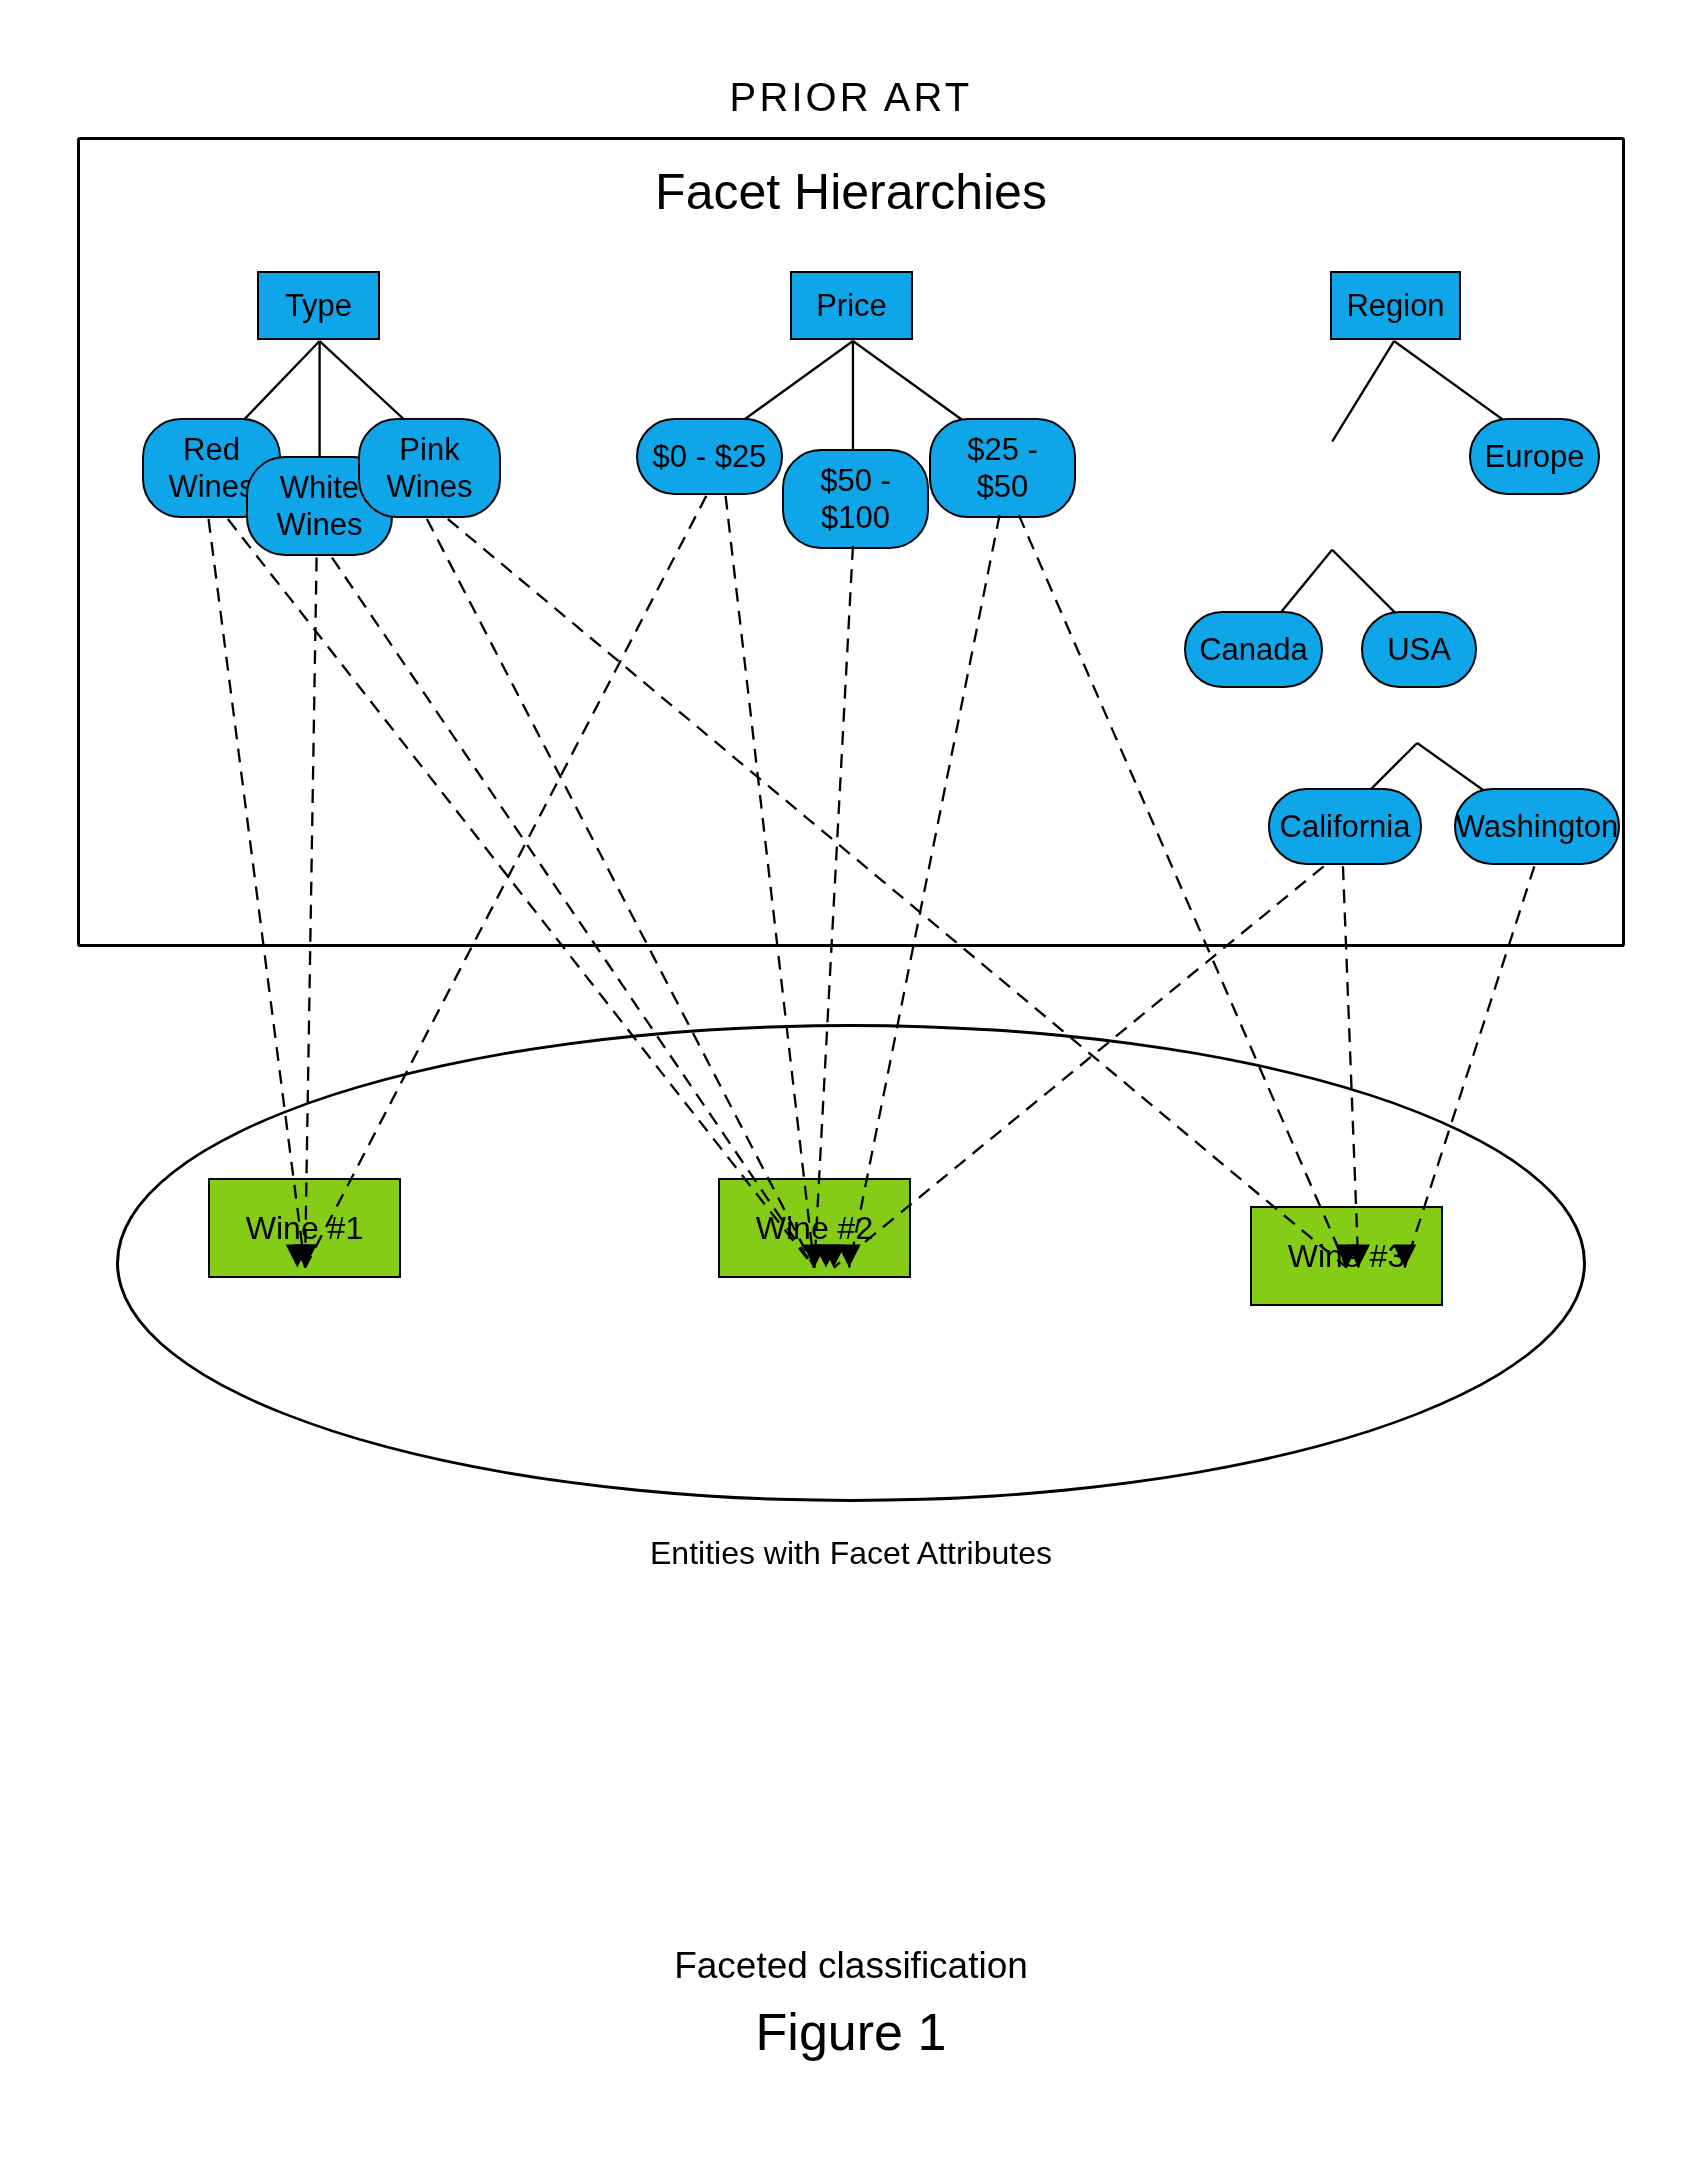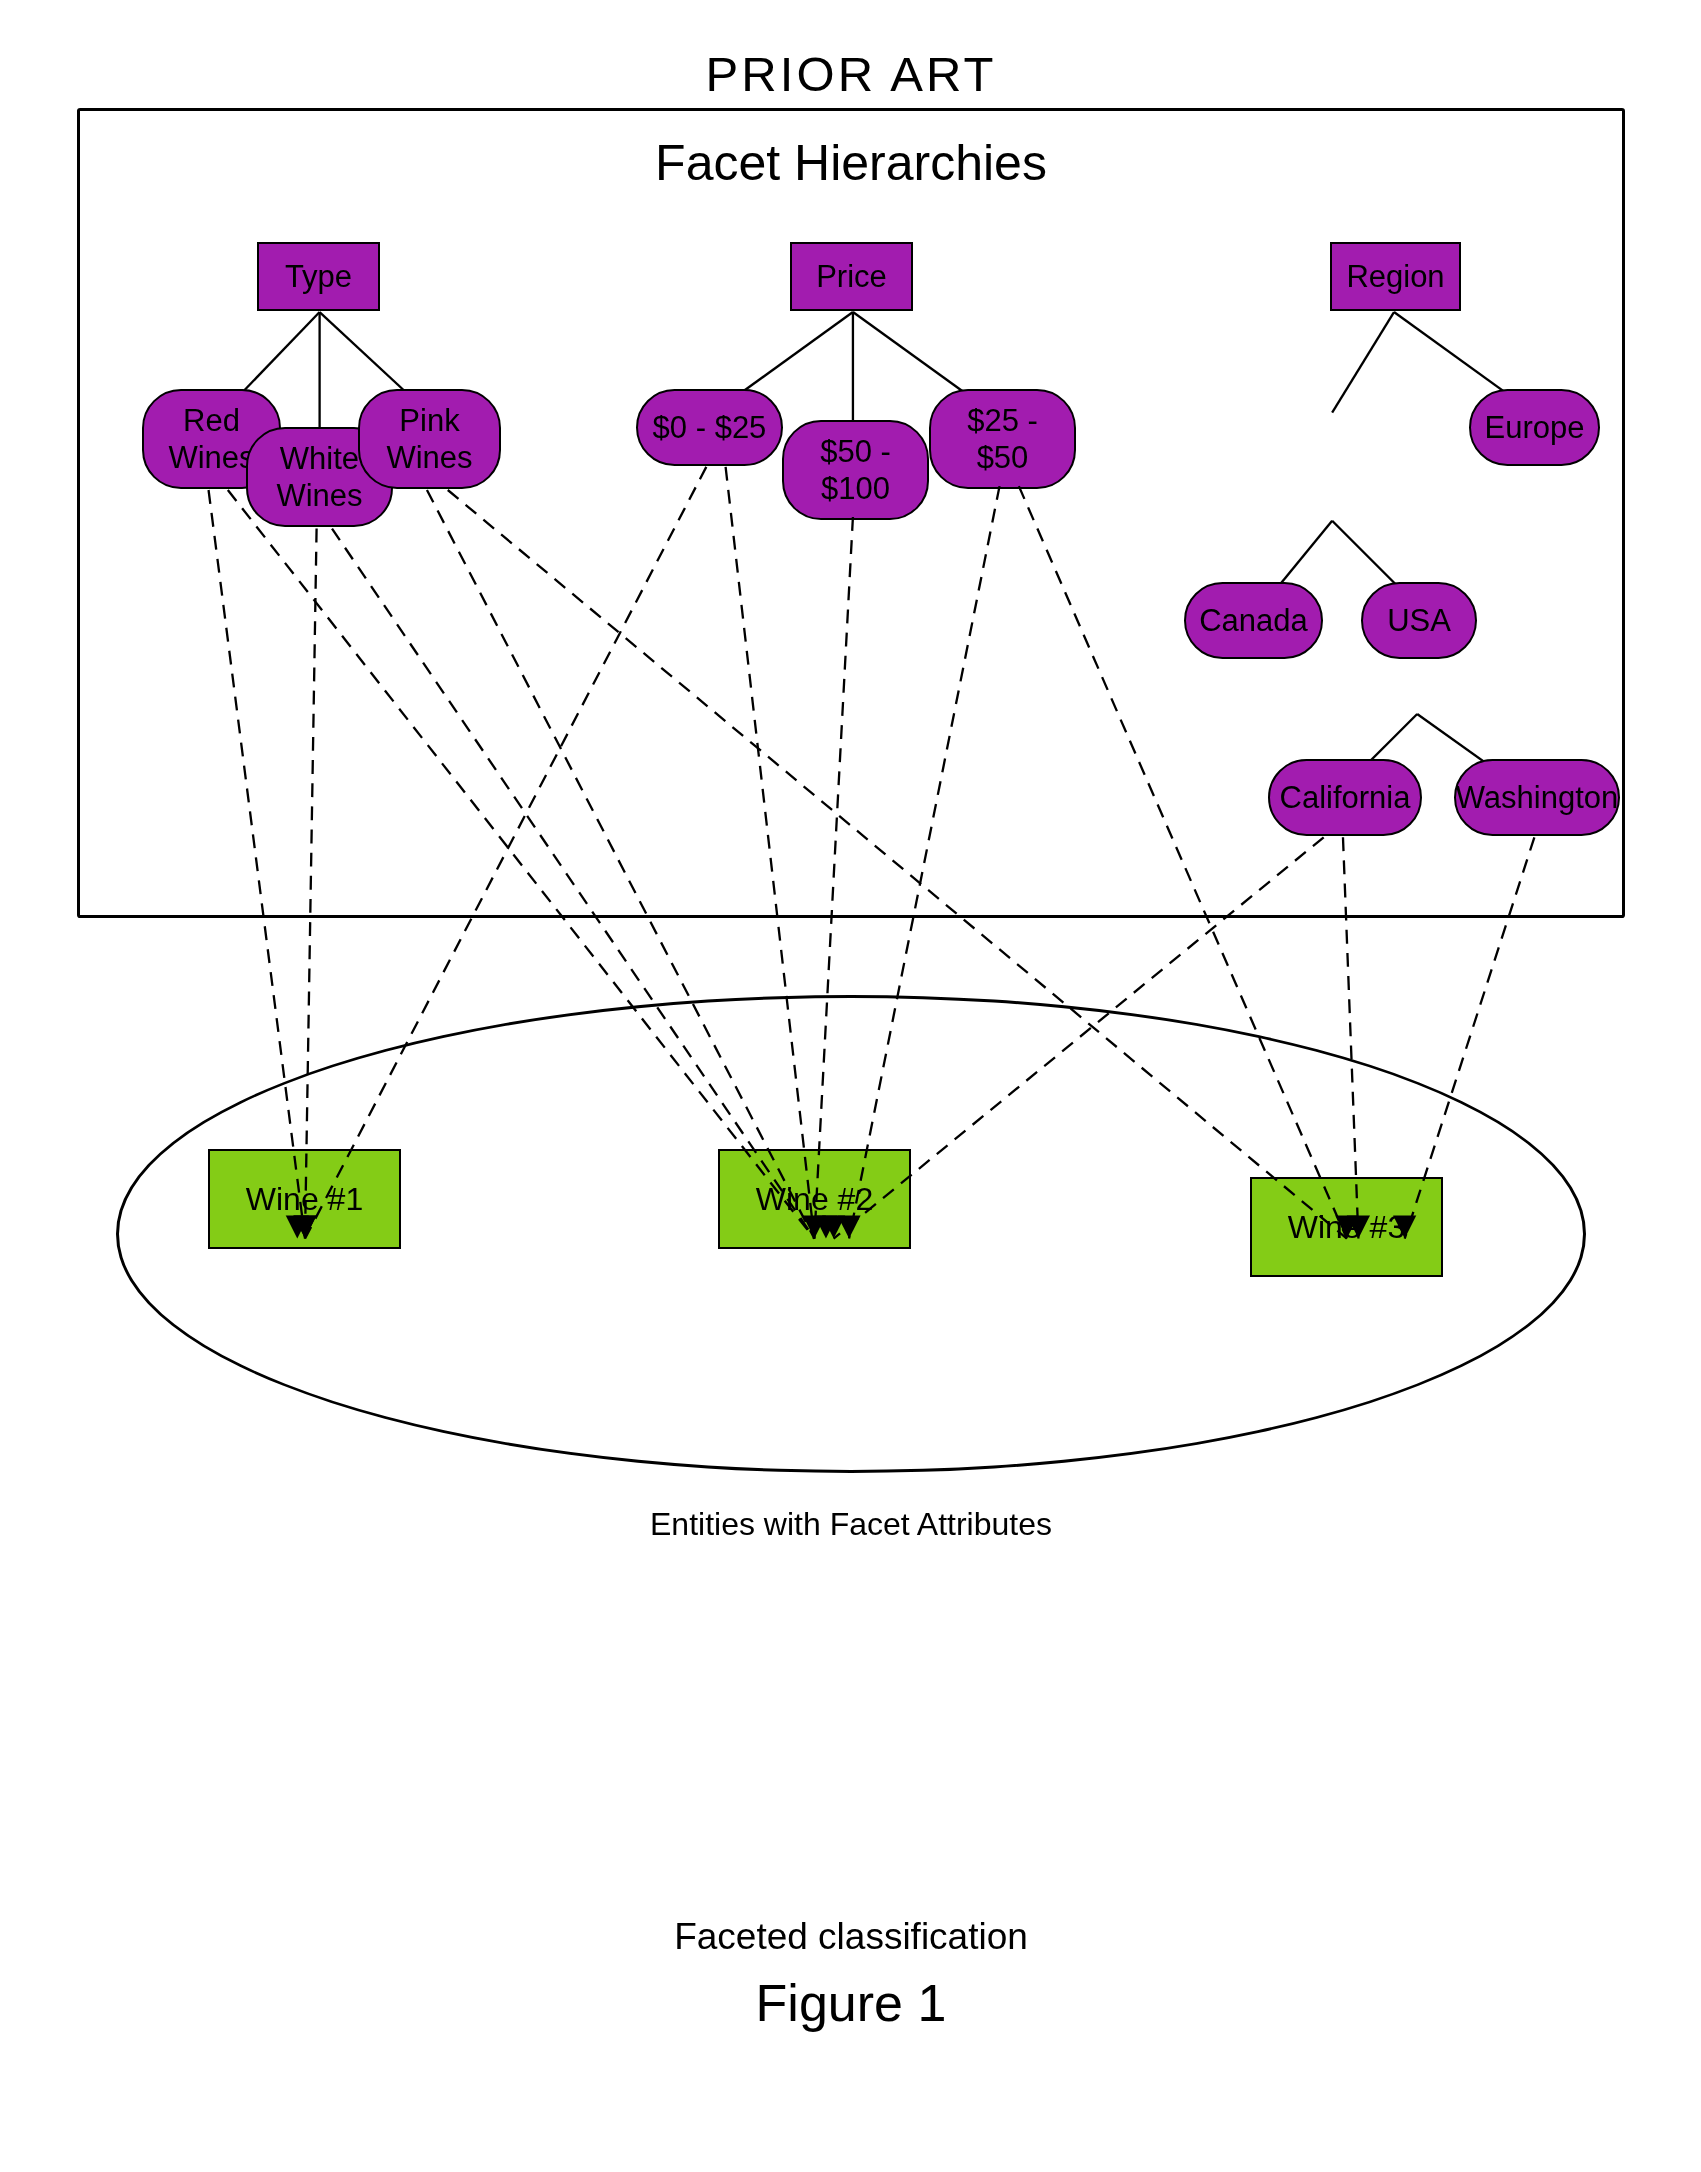--- a/index.html
+++ b/index.html
@@ -7,24 +7,25 @@
       background: #fff;
       font-family: Arial, Helvetica, sans-serif;
       width: 1702px;
       height: 2172px;
       position: relative;
       overflow: hidden;
     }
 
     .page-title {
       text-align: center;
-      font-size: 49px;
+      font-size: 40px;
       letter-spacing: 3.1px;
       padding-top: 46px;
       font-weight: normal;
+      margin-top: 29px;
     }
 
     .main-container {
       position: absolute;
       top: 108px;
       left: 77px;
       right: 77px;
       bottom: 154px;
     }
 
@@ -48,21 +49,21 @@
 
     
     .node {
       position: absolute;
       display: flex;
       align-items: center;
       justify-content: center;
       text-align: center;
       font-size: 31px;
       line-height: 1.2;
-      background: #a21caf;
+      background: #0ea5e9;
     }
 
     .node-rect {
       border: 2.3px solid #000;
       border-radius: 0;
     }
 
     .node-rounded {
       border: 2.3px solid #000;
       border-radius: 39px;

